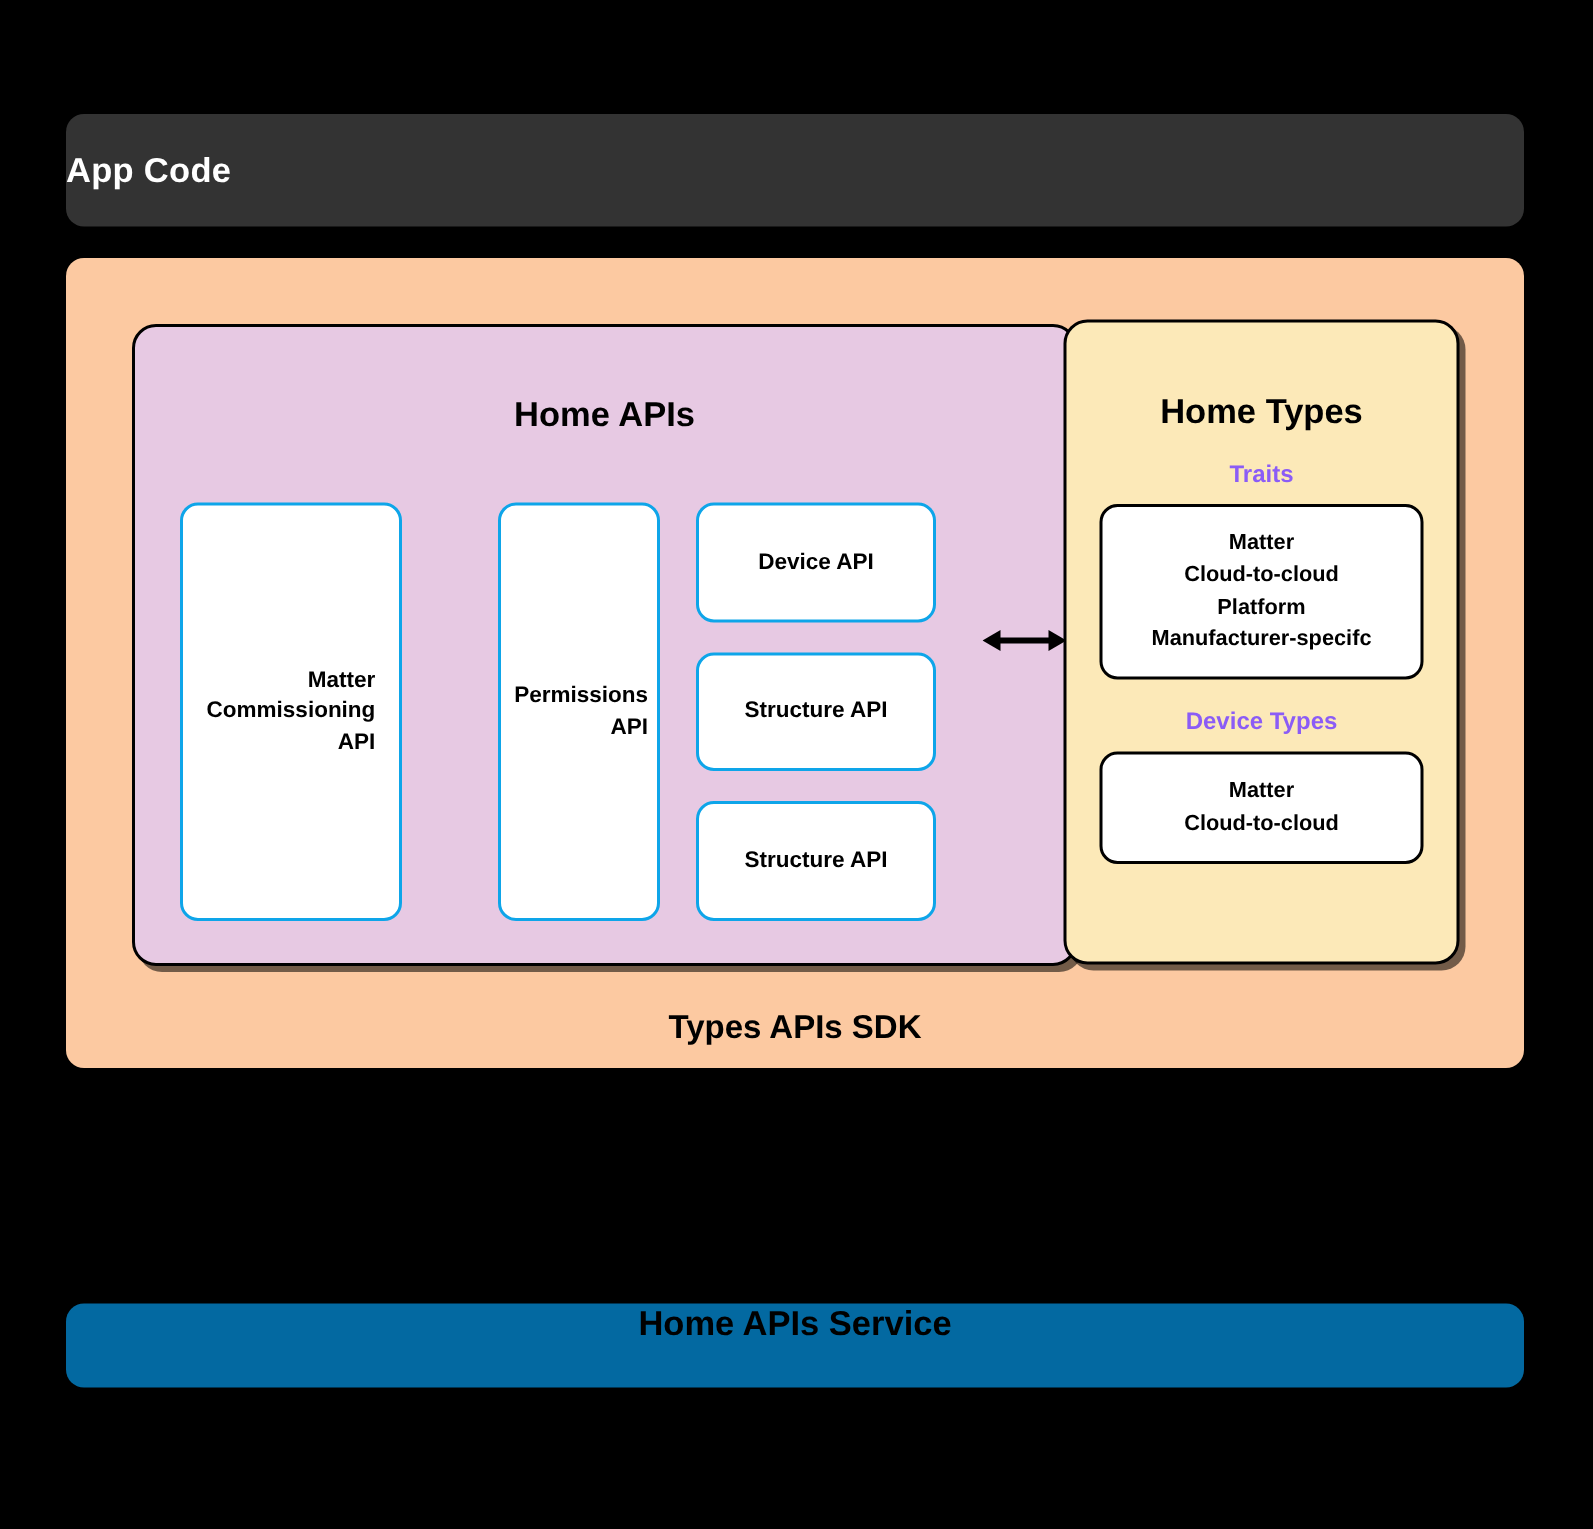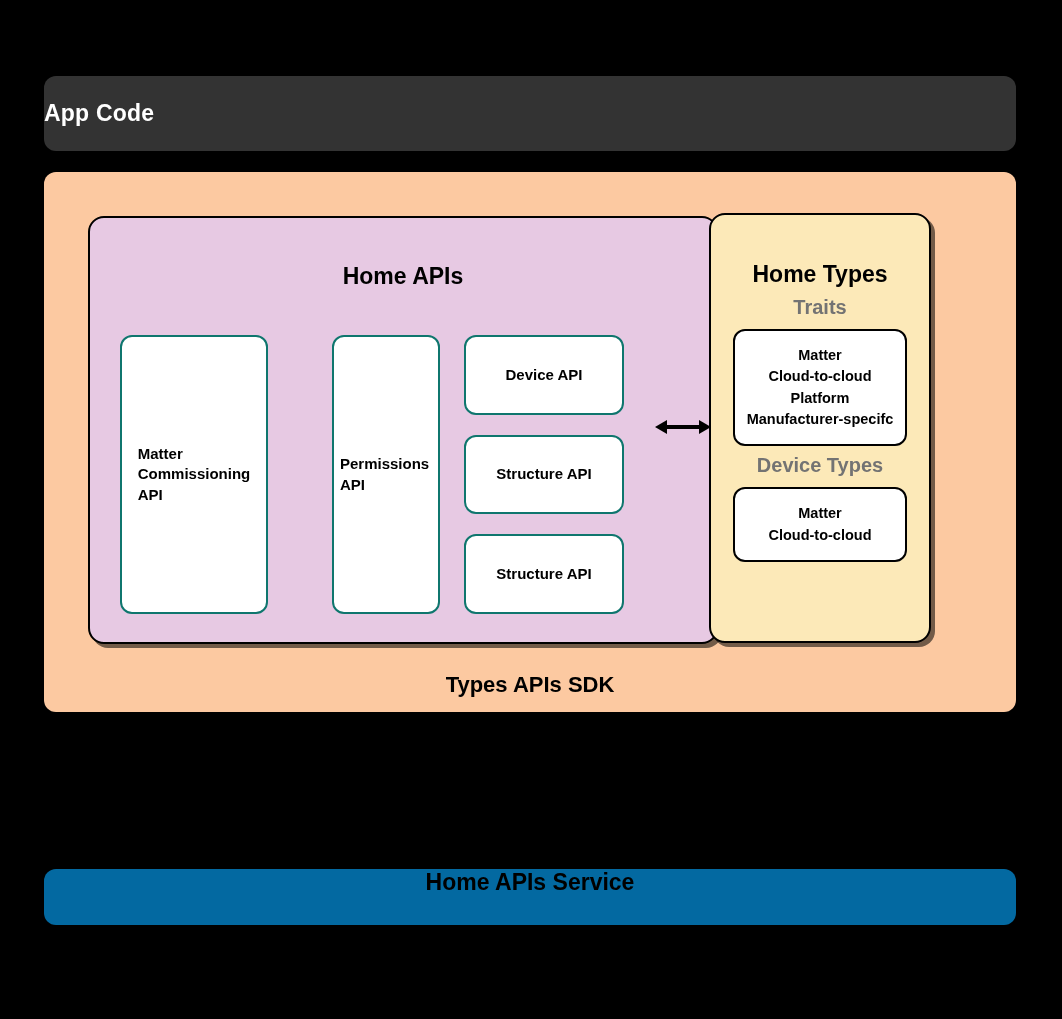--- a/index.html
+++ b/index.html
@@ -95,26 +95,26 @@
     flex-direction: column;
     gap: 20px;
   }
 
   .col-tall-1 { width: 148px; }
   .col-tall-2 { width: 148px; padding-left: 40px; }
   .col-stack  { width: 160px; }
 
   .api-card {
     background: #ffffff;
-    border: 2px solid #0f766e;
+    border: 2px solid #0ea5e9;
     border-radius: 12px;
     display: flex;
     align-items: center;
     justify-content: center;
-    text-align: left;
+    text-align: right;
     font-size: 15px;
     font-weight: bold;
     color: #000000;
     line-height: 1.35;
     padding: 6px;
   }
 
   .api-card.tall { flex: 1; }
   .api-card.small { flex: 1; }
 
@@ -125,43 +125,43 @@
     top: 243px;
     width: 56px;
     height: 24px;
   }
 
   
   .home-types-panel {
     position: absolute;
     left: 665px;
     top: 41px;
-    width: 222px;
+    width: 264px;
     height: 430px;
     background: #fce9b8;
     border: 2px solid #000000;
     border-radius: 16px;
     box-shadow: 4px 4px 0 rgba(0,0,0,0.55);
     padding: 0 22px;
   }
 
   .types-title {
     text-align: center;
     font-size: 23px;
     font-weight: bold;
     color: #000000;
     margin-top: 46px;
   }
 
   .group-heading {
     text-align: center;
-    font-size: 20px;
-    font-weight: bold;
-    color: #737373;
-    margin-top: 8px;
+    font-size: 16px;
+    font-weight: bold;
+    color: #8b5cf6;
+    margin-top: 20px;
     margin-bottom: 10px;
   }
 
   .types-card {
     background: #ffffff;
     border: 2px solid #000000;
     border-radius: 12px;
     text-align: center;
     font-size: 14.5px;
     font-weight: bold;

